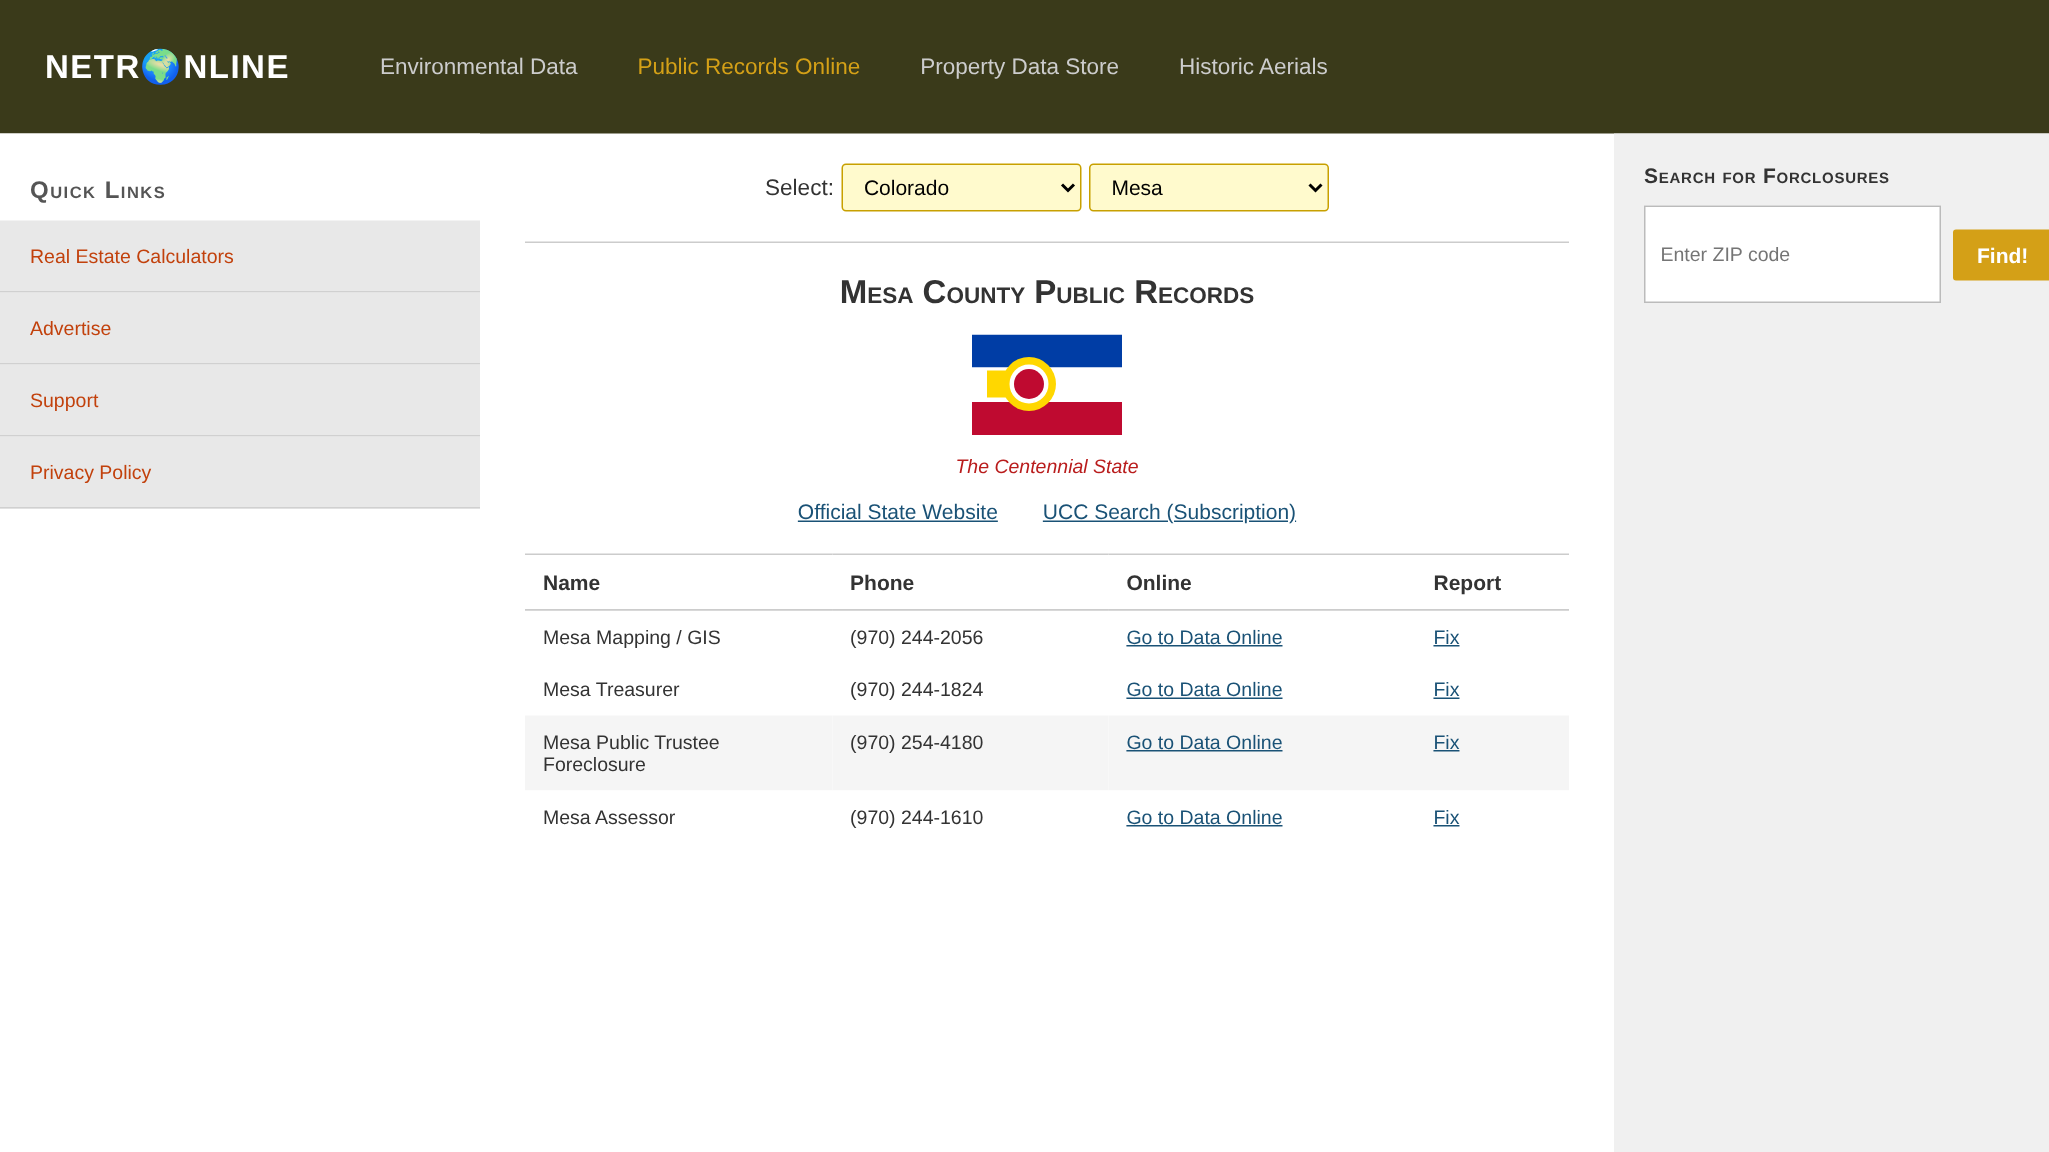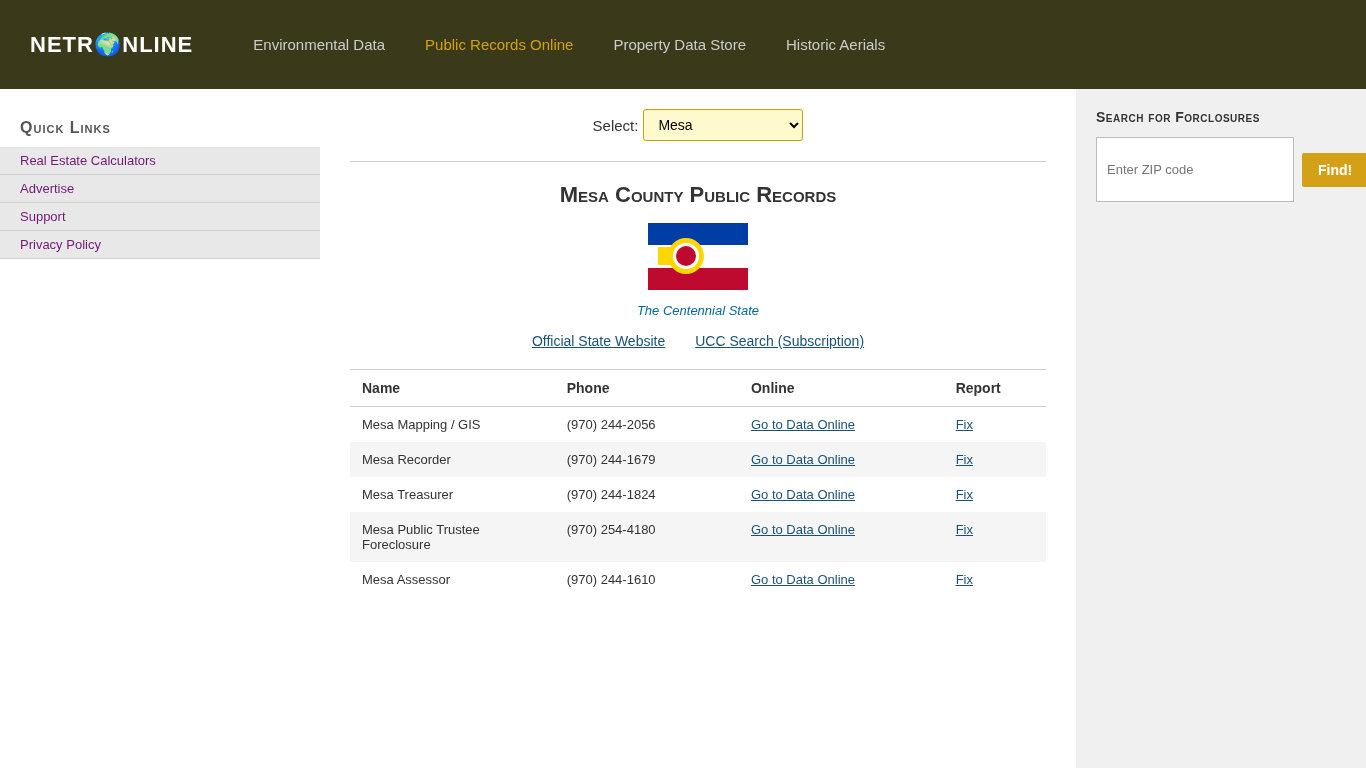--- a/index.html
+++ b/index.html
@@ -50,24 +50,24 @@
     #sidebar-title {
       font-size: 16px;
       font-variant: small-caps;
       font-weight: bold;
       color: #555;
       padding: 10px 20px 10px 20px;
       letter-spacing: 1px;
     }
     .sidebar-item {
       display: block;
-      padding: 6px 20px;
+      padding: 16px 20px;
       background: #e8e8e8;
       border-bottom: 1px solid #d0d0d0;
-      color: #701a75;
+      color: #c2410c;
       text-decoration: none;
       font-size: 13px;
       cursor: pointer;
     }
 
     
     #content {
       flex: 1;
       padding: 20px 30px;
     }
@@ -109,21 +109,21 @@
     }
 
     
     #flag-container {
       margin: 10px auto;
       width: 100px;
     }
     #state-nickname {
       font-style: italic;
       font-size: 13px;
-      color: #0369a1;
+      color: #b91c1c;
       margin-top: 5px;
     }
 
     
     #state-links {
       margin: 15px 0;
       display: flex;
       justify-content: center;
       gap: 30px;
     }
@@ -228,20 +228,23 @@
         <a class="sidebar-item">Advertise</a>
         <a class="sidebar-item">Support</a>
         <a class="sidebar-item">Privacy Policy</a>
       </div>
   </aside>
 
   <main id="content">
 
     <div id="select-row">
       <label>Select:</label>
+      <select id="state-select">
+        <option>Colorado</option>
+      </select>
       <select id="county-select">
         <option>Mesa</option>
       </select>
     </div>
 
     <div id="county-section">
       <div id="county-title">Mesa County Public Records</div>
 
       <div id="flag-container">
         <svg width="100" height="67" viewBox="0 0 100 67" xmlns="http://www.w3.org/2000/svg">
@@ -271,26 +274,20 @@
             <th>Name</th>
             <th>Phone</th>
             <th>Online</th>
             <th>Report</th>
           </tr>
         </thead>
         <tbody id="table-body">
         <tr class="row-odd">
               <td>Mesa Mapping / GIS</td>
               <td>(970) 244-2056</td>
-              <td><a class="table-link">Go to Data Online</a></td>
-              <td><a class="table-link">Fix</a></td>
-            </tr>
-            <tr class="row-even">
-              <td>Mesa Recorder</td>
-              <td>(970) 244-1679</td>
               <td><a class="table-link">Go to Data Online</a></td>
               <td><a class="table-link">Fix</a></td>
             </tr>
             <tr class="row-odd">
               <td>Mesa Treasurer</td>
               <td>(970) 244-1824</td>
               <td><a class="table-link">Go to Data Online</a></td>
               <td><a class="table-link">Fix</a></td>
             </tr>
             <tr class="row-even">

